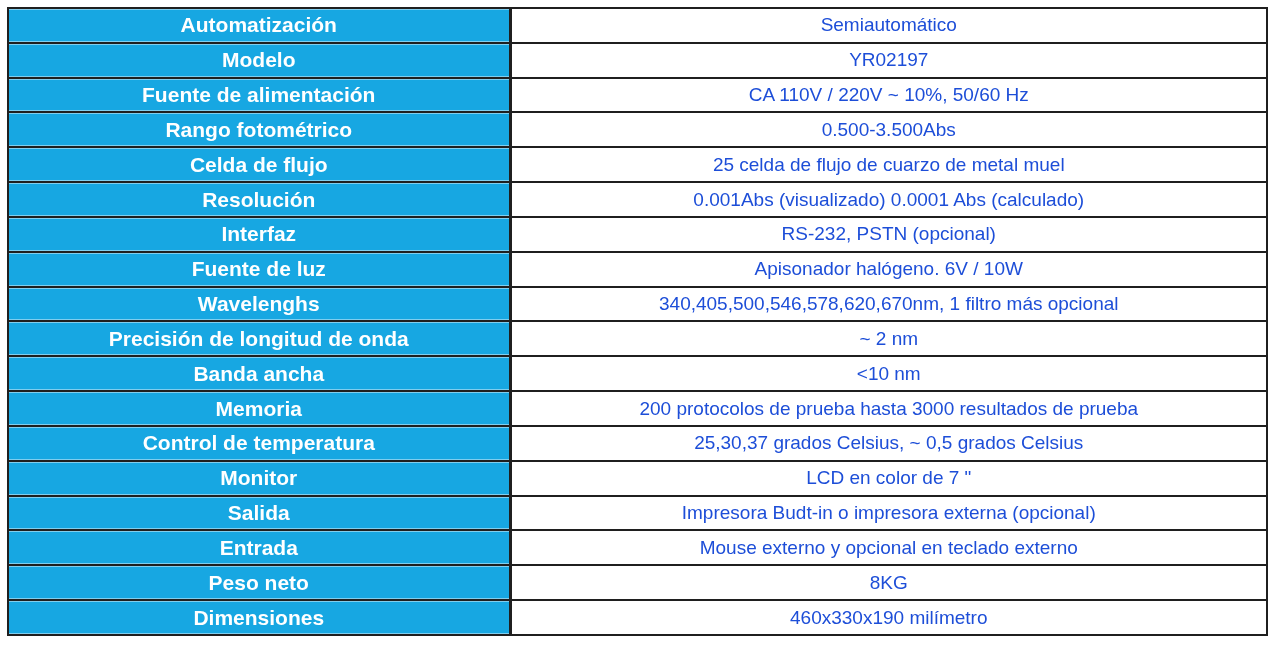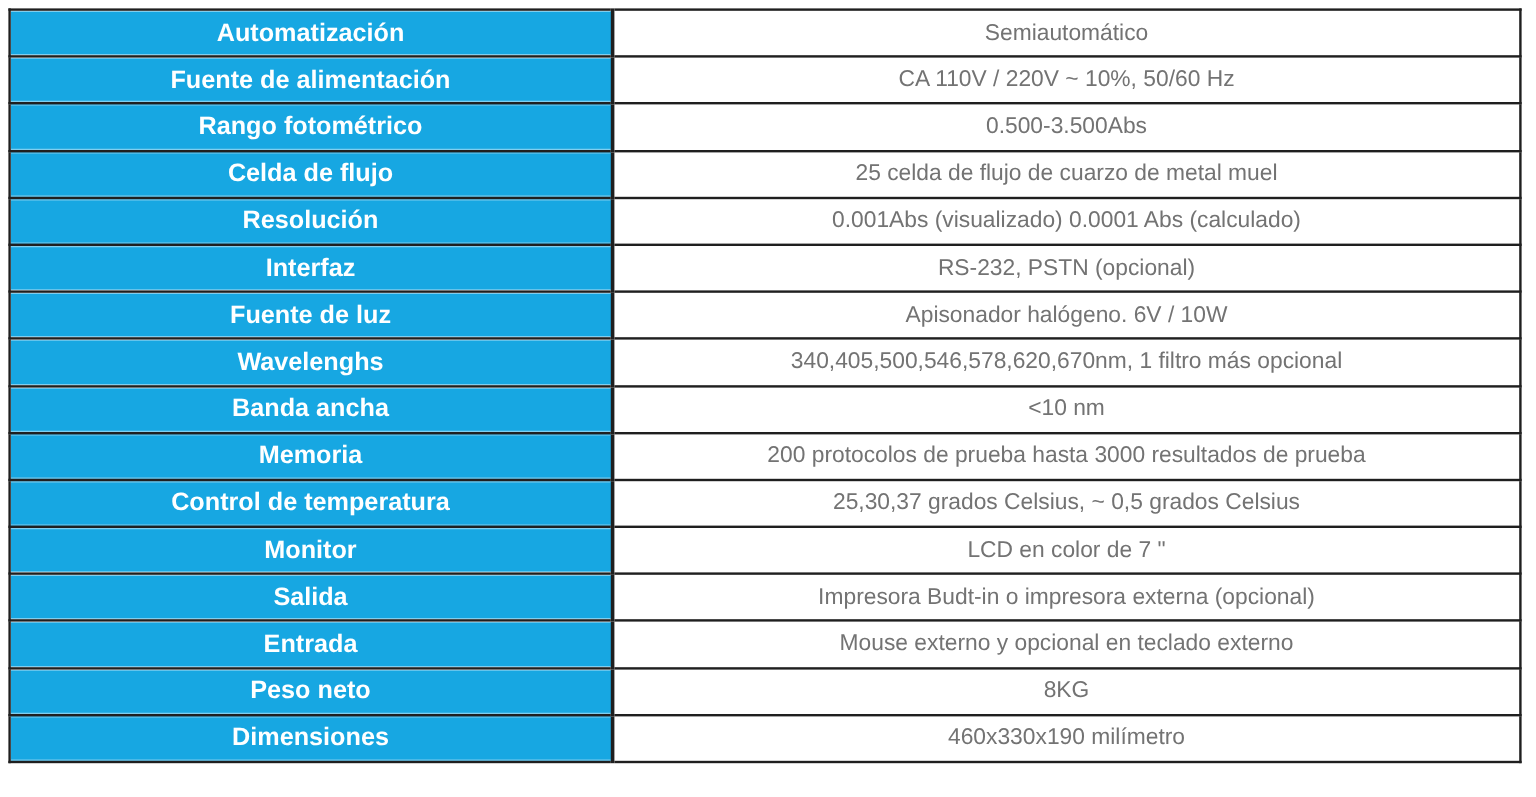--- a/index.html
+++ b/index.html
@@ -38,33 +38,37 @@
     width: 502px;
     background: #17a7e2;
     color: #ffffff;
     font-weight: bold;
     font-size: 21px;
     border-right-width: 3px;
     box-shadow: inset 0 1px 0 rgba(255,255,255,0.45), inset 0 -1px 0 rgba(255,255,255,0.45);
   }
   td.col-value {
     background: #ffffff;
-    color: #737373;
+    color: #1d4ed8;
     font-size: 19px;
   }
 </style>
 </head>
 <body>
 
 <div class="spec-table-wrap">
   <table class="spec-table">
     <tbody>
       <tr>
         <td class="col-label">Automatización</td>
         <td class="col-value">Semiautomático</td>
+      </tr>
+      <tr>
+        <td class="col-label">Modelo</td>
+        <td class="col-value">YR02197</td>
       </tr>
       <tr>
         <td class="col-label">Fuente de alimentación</td>
         <td class="col-value">CA 110V / 220V ~ 10%, 50/60 Hz</td>
       </tr>
       <tr>
         <td class="col-label">Rango fotométrico</td>
         <td class="col-value">0.500-3.500Abs</td>
       </tr>
       <tr>
@@ -79,20 +83,24 @@
         <td class="col-label">Interfaz</td>
         <td class="col-value">RS-232, PSTN (opcional)</td>
       </tr>
       <tr>
         <td class="col-label">Fuente de luz</td>
         <td class="col-value">Apisonador halógeno. 6V / 10W</td>
       </tr>
       <tr>
         <td class="col-label">Wavelenghs</td>
         <td class="col-value">340,405,500,546,578,620,670nm, 1 filtro más opcional</td>
+      </tr>
+      <tr>
+        <td class="col-label">Precisión de longitud de onda</td>
+        <td class="col-value">~ 2 nm</td>
       </tr>
       <tr>
         <td class="col-label">Banda ancha</td>
         <td class="col-value">&lt;10 nm</td>
       </tr>
       <tr>
         <td class="col-label">Memoria</td>
         <td class="col-value">200 protocolos de prueba hasta 3000 resultados de prueba</td>
       </tr>
       <tr>

